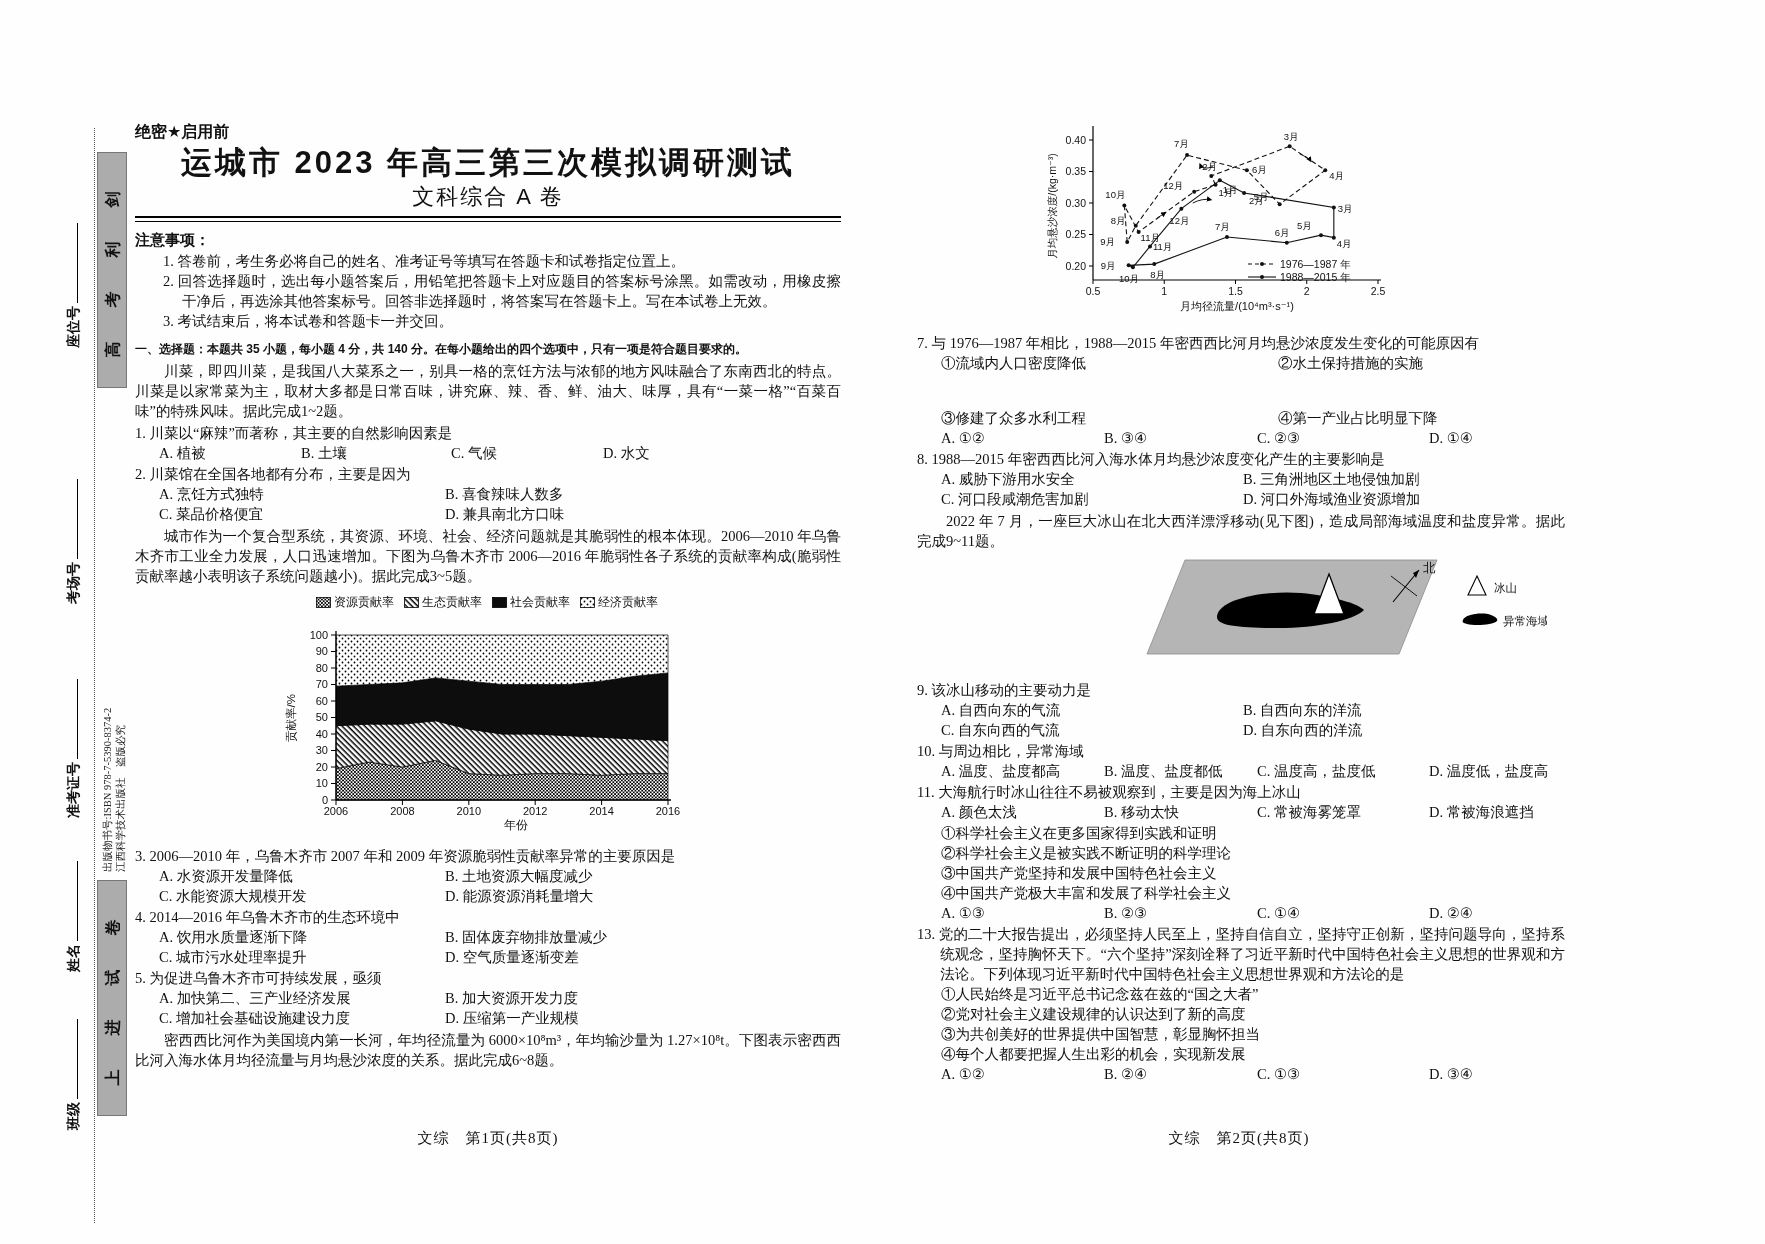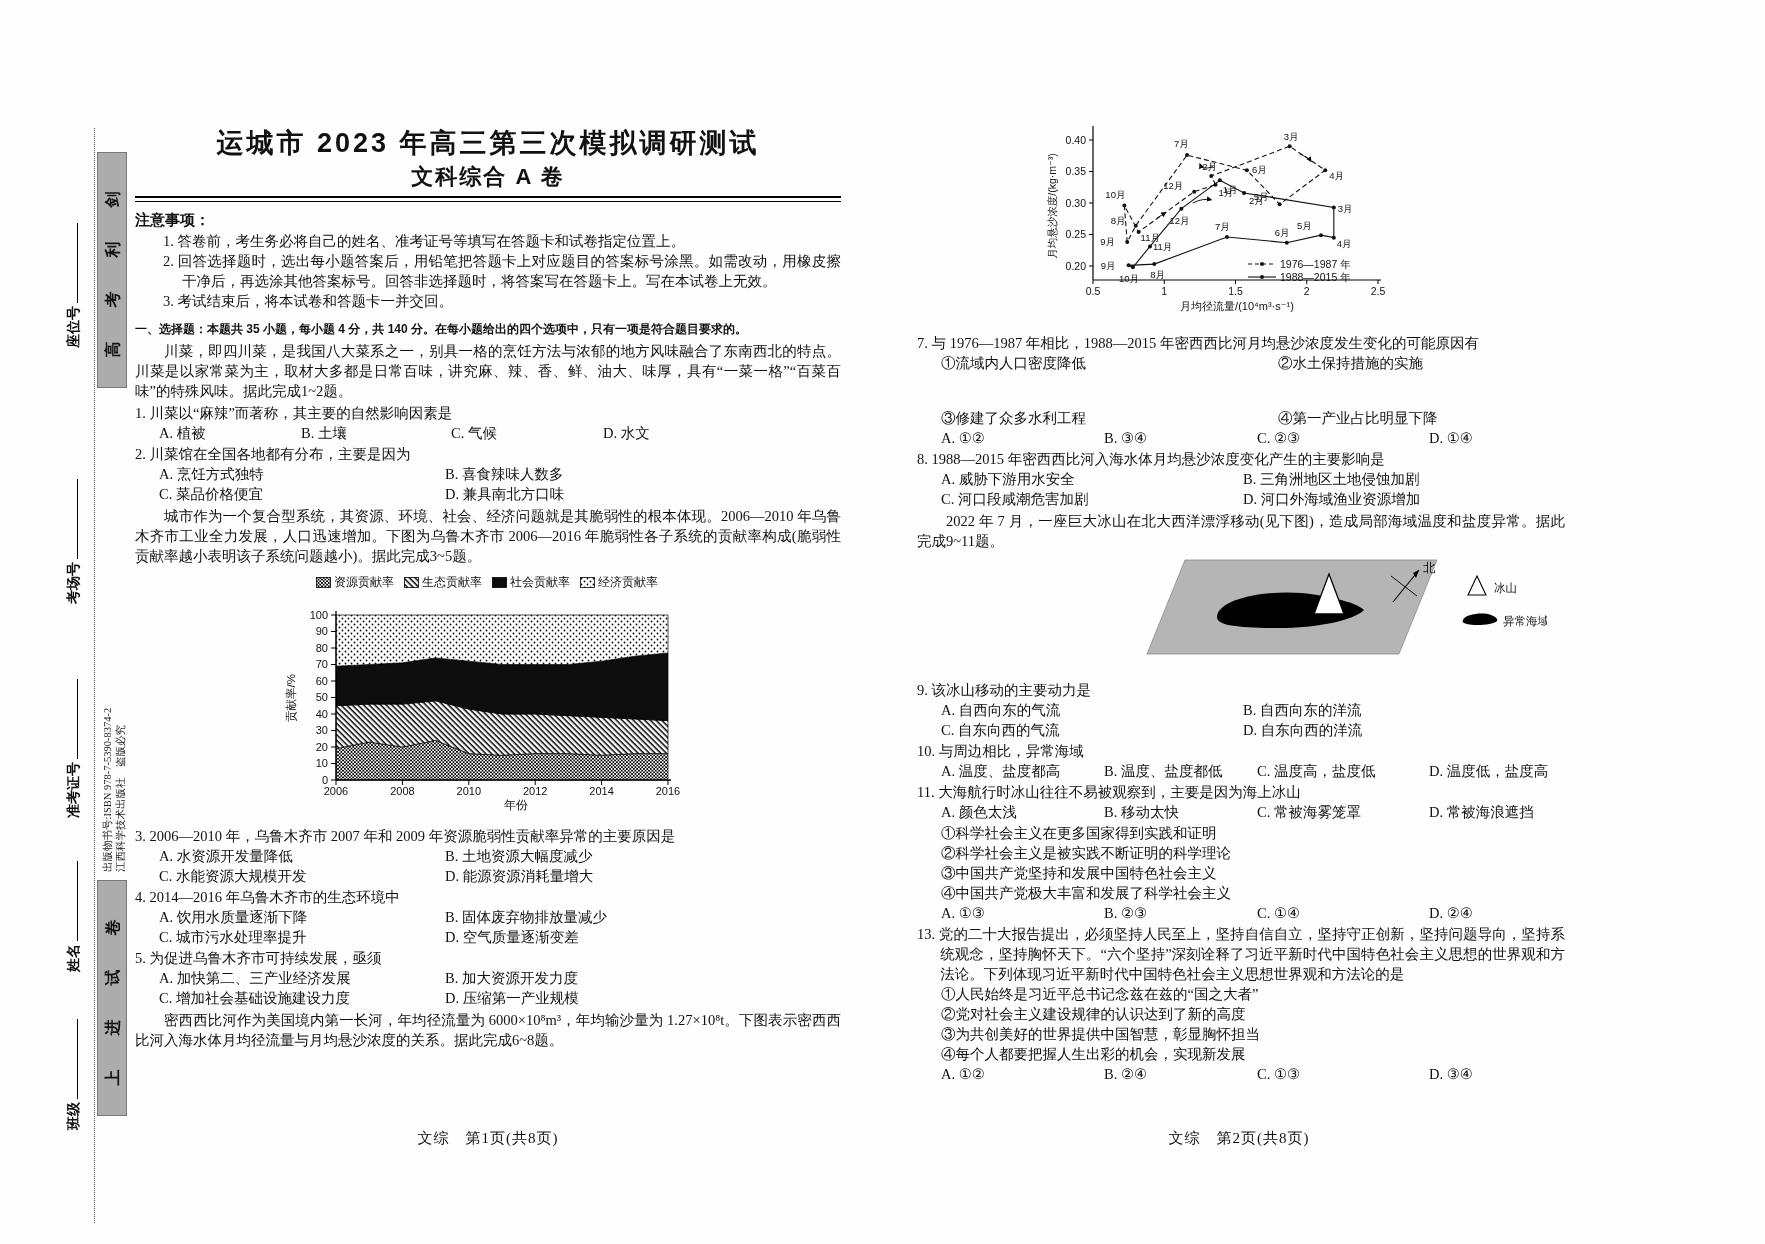--- a/index.html
+++ b/index.html
@@ -12,22 +12,22 @@
   .rail{position:absolute;left:94px;top:128px;height:1095px;border-left:1.5px dotted #555;}
   .gbar{position:absolute;left:97px;width:30px;background:#acacac;border:1px solid #777;box-sizing:border-box;}
   .gbar-text{font-weight:bold;font-size:16px;letter-spacing:9px;text-align:center;}
   .isbn{font-size:10.5px;line-height:13px;color:#222;}
   
   .pagecol{position:absolute;}
   #page1{left:135px;top:122px;width:706px;}
   #page2{left:917px;top:114px;width:648px;}
   .hei{font-family:"Liberation Sans","DejaVu Sans",sans-serif;}
   .secrecy{font-weight:bold;font-size:16px;margin:0 0 4px 0;}
-  .title{font-weight:bold;font-size:27px;line-height:34px;text-align:center;letter-spacing:3px;margin:4px 0 0 0;}
-  .subtitle{font-weight:bold;font-size:22px;line-height:30px;text-align:center;letter-spacing:2px;margin:2px 0 4px 0;}
+  .title{font-weight:bold;font-size:31px;line-height:34px;text-align:center;letter-spacing:3px;margin:4px 0 0 0;}
+  .subtitle{font-weight:normal;font-size:22px;line-height:30px;text-align:center;letter-spacing:2px;margin:2px 0 4px 0;}
   .rule2{height:3px;border-top:2.5px solid #000;border-bottom:1.3px solid #000;margin:3px 0 8px 0;}
   .notice-h{font-weight:bold;font-size:15px;margin:0 0 1px 0;}
   .notice{margin:0;padding-left:47px;text-indent:-19px;text-align:justify;}
   .section{font-weight:bold;font-size:12px;margin:8px 0 2px 0;}
   .passage{text-indent:2em;margin:2px 0;text-align:justify;}
   .question{margin:1px 0;}
   .stem{margin:0;padding-left:1.6em;text-indent:-1.6em;text-align:justify;}
   .opts{display:grid;padding-left:24px;margin:0;}
   .c4L{grid-template-columns:142px 150px 152px 1fr;}
   .c2L{grid-template-columns:286px 1fr;}
@@ -66,20 +66,21 @@
     <div class="vrot isbn" style="left:101px;top:872px;width:478px;">
       <div>出版物书号:ISBN 978-7-5390-8374-2</div>
       <div>江西科学技术出版社　盗版必究</div>
     </div>
 
     <div class="gbar" style="top:880px;height:236px;"></div>
     <div class="vrot gbar-text" style="left:103px;top:1112px;width:228px;">上　进　试　卷</div>
   </div>
 
   <div id="page1" class="pagecol">
+    <p class="secrecy hei">绝密★启用前</p>
     <h1 class="title hei">运城市 2023 年高三第三次模拟调研测试</h1>
     <h2 class="subtitle hei">文科综合 A 卷</h2>
     <div class="rule2"></div>
     <p class="notice-h hei">注意事项：</p>
     <p class="notice">1. 答卷前，考生务必将自己的姓名、准考证号等填写在答题卡和试卷指定位置上。</p>
     <p class="notice">2. 回答选择题时，选出每小题答案后，用铅笔把答题卡上对应题目的答案标号涂黑。如需改动，用橡皮擦干净后，再选涂其他答案标号。回答非选择题时，将答案写在答题卡上。写在本试卷上无效。</p>
     <p class="notice">3. 考试结束后，将本试卷和答题卡一并交回。</p>
     <p class="section hei">一、选择题：本题共 35 小题，每小题 4 分，共 140 分。在每小题给出的四个选项中，只有一项是符合题目要求的。</p>
     <div id="page1-blocks">
         <p class="passage">川菜，即四川菜，是我国八大菜系之一，别具一格的烹饪方法与浓郁的地方风味融合了东南西北的特点。川菜是以家常菜为主，取材大多都是日常百味，讲究麻、辣、香、鲜、油大、味厚，具有“一菜一格”“百菜百味”的特殊风味。据此完成1~2题。</p>

